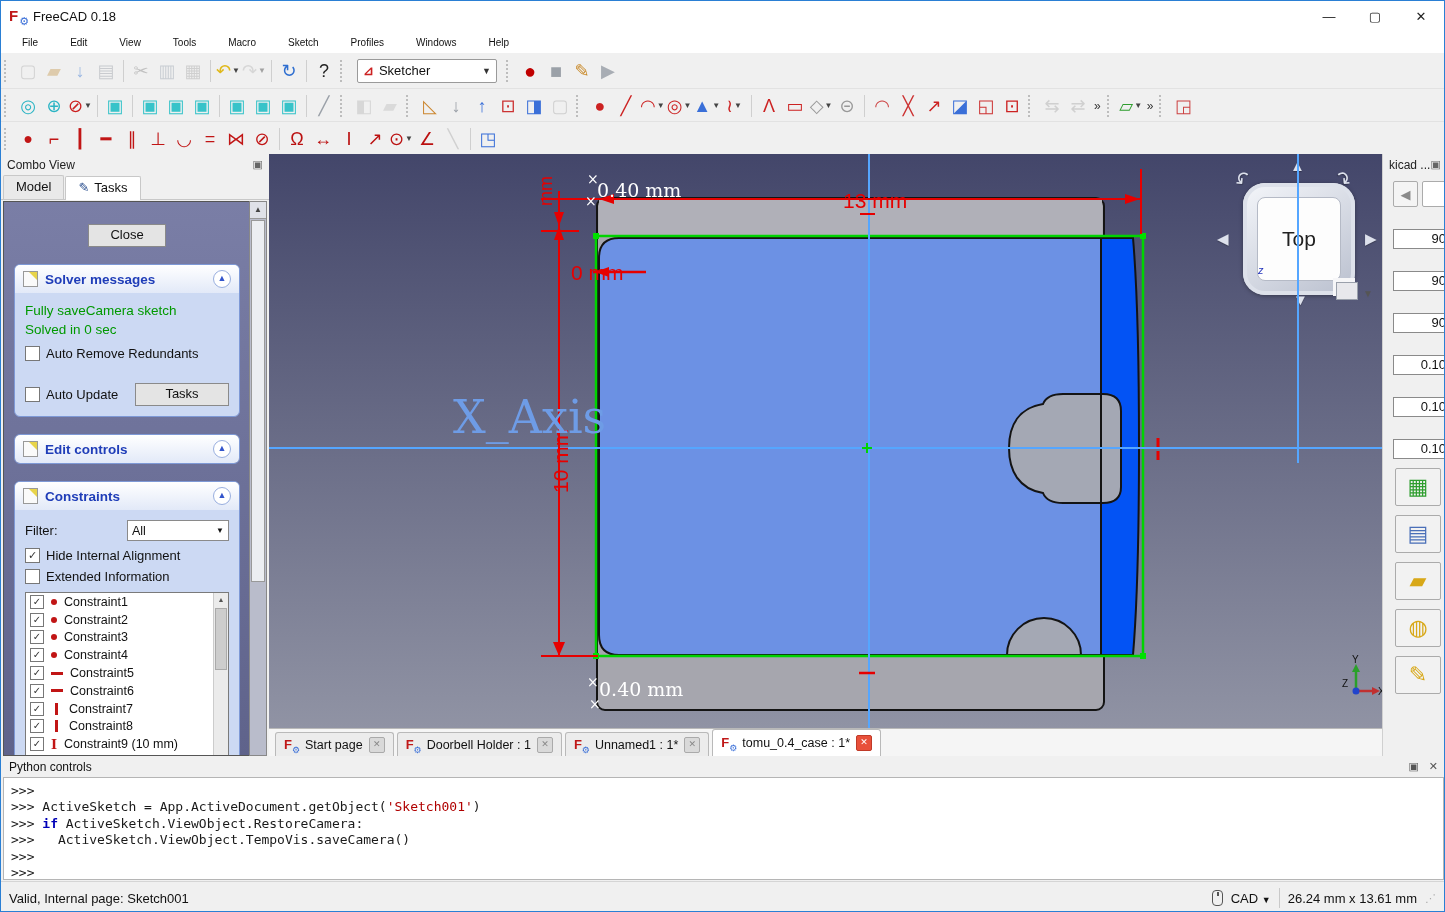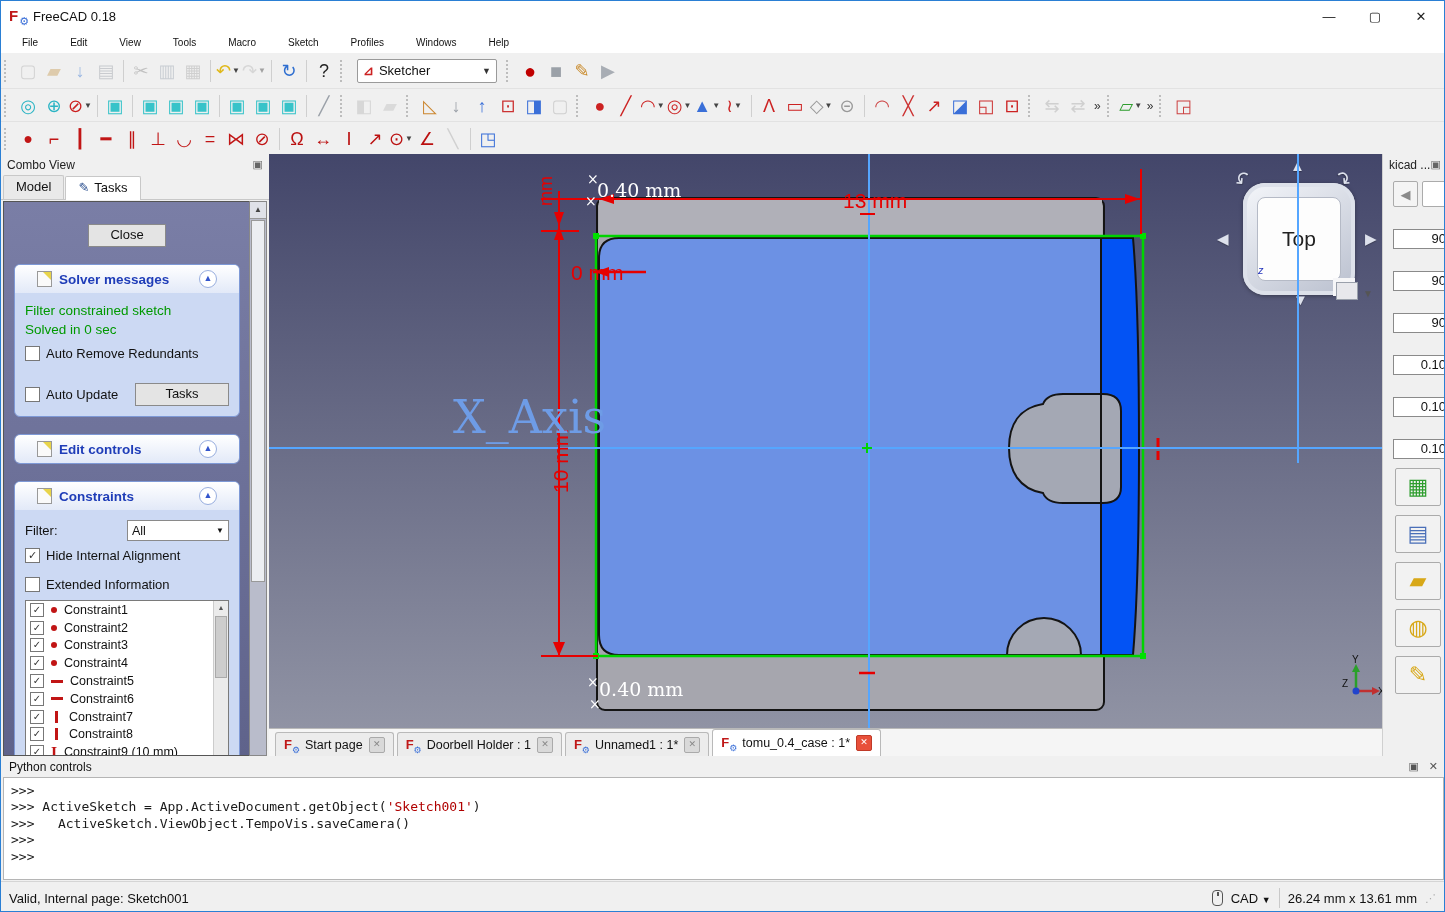--- a/index.html
+++ b/index.html
@@ -39,21 +39,21 @@
   .cvtabs{display:flex;height:24px;padding-left:2px;border-bottom:1px solid #c8c8c8;}
   .cvtab{padding:3px 12px;font-size:13px;border:1px solid #c8c8c8;border-bottom:none;background:#e9e9e9;margin-right:1px;border-radius:2px 2px 0 0;display:flex;align-items:flex-start;gap:5px;}
   .cvtab.active{background:#fff;position:relative;top:1px;}
   .cvtab .pen{color:#2a4f8f;font-size:13px;}
   #taskarea{position:absolute;left:2px;top:47px;right:18px;bottom:0;background:linear-gradient(#7a7ea6,#5f638b);border:1px solid #555;overflow:hidden;}
   .cv-scroll{position:absolute;top:47px;right:2px;width:16px;bottom:0;background:#b9bccb;border:1px solid #888;}
   .cv-up{height:16px;background:#dfe1e8;border-bottom:1px solid #999;font-size:8px;text-align:center;line-height:16px;color:#444;}
   .cv-thumb{position:absolute;left:1px;right:1px;top:18px;height:360px;background:#eceef2;border:1px solid #999;}
   .closebtn{display:block;margin:22px auto 0;width:76px;height:21px;background:#e4e4e4;border:1px solid #8a8a8a;font-size:13px;text-align:center;line-height:20px;}
   .taskbox{margin:17px 10px 0;background:#ccd9f3;border:1px solid #7e99d6;border-radius:6px;overflow:hidden;}
-  .taskhdr{display:flex;align-items:center;background:linear-gradient(#ffffff,#e2e9f8);padding:5px 22px;gap:7px;}
+  .taskhdr{display:flex;align-items:center;background:linear-gradient(#ffffff,#e2e9f8);padding:5px 8px;gap:7px;}
   .noteico{width:13px;height:14px;background:#fafafa;border:1px solid #999;position:relative;}
   .noteico:before{content:"";position:absolute;right:0;top:0;border:4px solid #e8d44a;border-left-color:transparent;border-bottom-color:transparent;}
   .taskhdr .t{font-weight:bold;color:#1f3db8;font-size:13.5px;}
   .chev{margin-left:auto;width:16px;height:16px;border:1px solid #98aede;border-radius:50%;background:#fff;color:#3355cc;font-size:9px;line-height:15px;text-align:center;}
   .taskbody{padding:6px 10px 10px;}
   .greentxt{color:#009900;font-size:13.5px;margin:4px 0 2px;}
   .ckrow{display:flex;align-items:center;gap:6px;margin-top:9px;font-size:13px;color:#111;}
   .ckbox{width:13px;height:13px;background:#fff;border:1px solid #777;flex:0 0 13px;font-size:11px;line-height:12px;text-align:center;color:#333;}
   .updrow{display:flex;align-items:center;margin-top:22px;justify-content:center;}
   .updbtn{margin-left:auto;width:92px;height:21px;background:#e4e4e4;border:1px solid #8a8a8a;text-align:center;line-height:20px;font-size:13px;}
@@ -424,21 +424,21 @@
     <div id="taskarea">
       <div class="closebtn">Close</div>
 
       <div class="taskbox">
         <div class="taskhdr">
           <span class="noteico"></span>
           <span class="t">Solver messages</span>
           <span class="chev">▲</span>
         </div>
         <div class="taskbody">
-          <div class="greentxt">Filter constrained sketch</div>
+          <div class="greentxt">Fully saveCamera sketch</div>
           <div class="greentxt">Solved in 0 sec</div>
           <div class="ckrow">
             <span class="ckbox"></span>
             <span>Auto Remove Redundants</span>
           </div>
           <div class="updrow">
             <span class="ckbox"></span>
             <span style="margin-left:6px">Auto Update</span>
             <span class="updbtn">Tasks</span>
           </div>
@@ -464,21 +464,21 @@
             <span>Filter:</span>
             <span class="filtsel">
               <span>All</span>
               <span class="arr">▼</span>
             </span>
           </div>
           <div class="ckrow" style="margin-top:7px">
             <span class="ckbox">✓</span>
             <span>Hide Internal Alignment</span>
           </div>
-          <div class="ckrow" style="margin-top:14px">
+          <div class="ckrow" style="margin-top:6px">
             <span class="ckbox"></span>
             <span>Extended Information</span>
           </div>
           <div class="clist">
             <div class="crow">
                 <span class="ckbox" style="width: 12px; height: 12px; flex: 0 0 12px; font-size: 10px; line-height: 11px;">✓</span>
                 <span class="cdot"></span>
                 <span>Constraint1</span>
               </div>
               <div class="crow">
@@ -699,20 +699,21 @@
   <div class="hdr">
     <span>Python controls</span>
     <span class="ic">
       <span>▣</span>
       <span>✕</span>
     </span>
   </div>
   <div class="body" id="pybody">
       <div class="pyline"><span>&gt;&gt;&gt; </span></div>
       <div class="pyline"><span>&gt;&gt;&gt; </span><span>ActiveSketch = App.ActiveDocument.getObject(</span><span class="str">'Sketch001'</span><span>)</span></div>
+      <div class="pyline"><span>&gt;&gt;&gt; </span><span class="kw">if </span><span>ActiveSketch.ViewObject.RestoreCamera:</span></div>
       <div class="pyline"><span>&gt;&gt;&gt; </span><span>  ActiveSketch.ViewObject.TempoVis.saveCamera()</span></div>
       <div class="pyline"><span>&gt;&gt;&gt; </span></div>
       <div class="pyline"><span>&gt;&gt;&gt; </span></div>
     </div>
 </div>
 
 <div id="status">
   <span class="lt">Valid, Internal page: Sketch001</span>
   <span class="rt">
     <span class="mouseico"></span>

